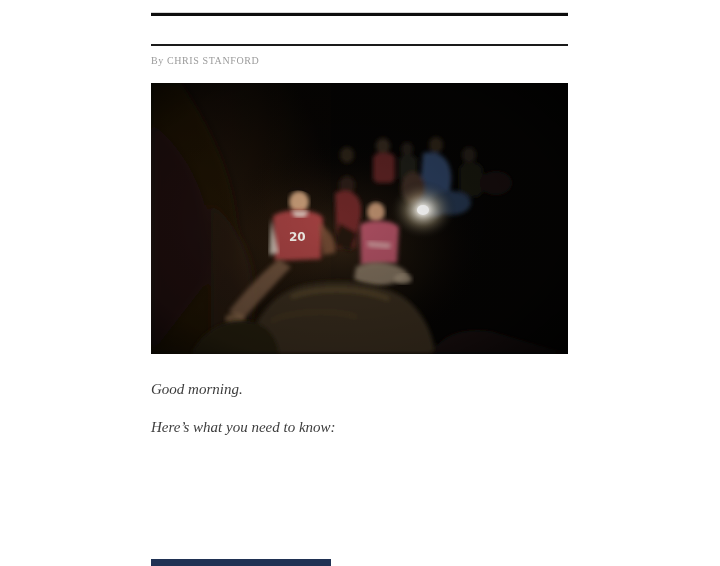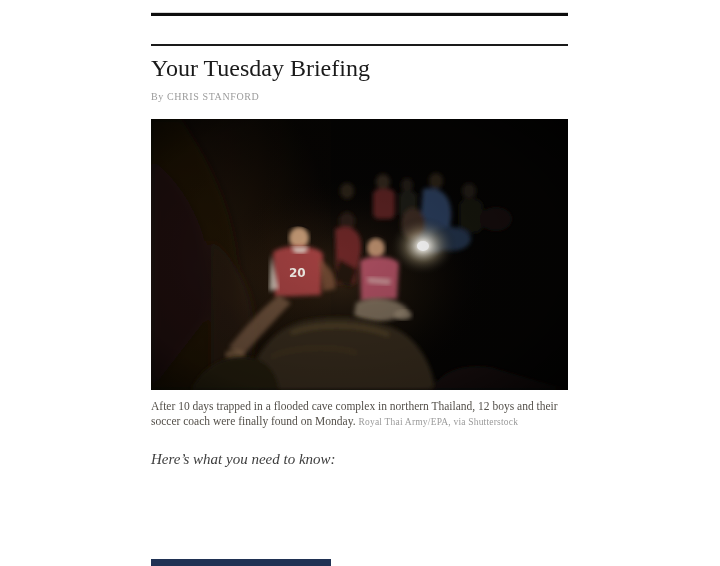--- a/index.html
+++ b/index.html
@@ -64,21 +64,20 @@
 <div class="page">
 
 
   <div class="rule-light"></div>
 
 
   <div class="rule-heavy"></div>
 
   <div class="rule-section"></div>
 
-  <h1 class="headline" style="margin:9px 0 0 0;">Your Tuesday Briefing</h1>
 
   <div class="byline"><span>By </span><span class="author">CHRIS STANFORD</span></div>
 
   <div class="photo-wrap">
     <svg width="417" height="271" viewBox="0 0 417 271" xmlns="http://www.w3.org/2000/svg">
       <defs>
         <radialGradient id="wallGlow" cx="0.28" cy="0.55" r="0.75">
           <stop offset="0%" stop-color="#2a1c0e"></stop>
           <stop offset="55%" stop-color="#180f07"></stop>
           <stop offset="100%" stop-color="#070503"></stop>
@@ -167,20 +166,20 @@
         <path d="M140,214 C165,204 210,204 238,216" stroke="#57462a" stroke-width="4" fill="none" opacity="0.8"></path>
         <path d="M120,238 C140,228 180,226 206,234" stroke="#493a22" stroke-width="3" fill="none" opacity="0.7"></path>
         <path d="M40,271 C50,250 70,236 96,238 C116,240 126,254 128,271 Z" fill="#241a10"></path>
         <path d="M280,271 C290,252 310,244 340,248 L417,271 Z" fill="#120d08"></path>
       </g>
 
       <rect x="0" y="0" width="417" height="271" fill="url(#vignette)"></rect>
     </svg>
   </div>
 
-  <div class="caption"><span>After 10 days trapped in a flooded cave complex in northern Thailand, 12 boys and their soccer coach were finally found on Monday.</span> <span class="credit">Royal Thai Army/EPA, via Shutterstock</span></div>
 
+  <div class="intro-line first">Good morning.</div>
 
   <div class="intro-line second">Here’s what you need to know:</div>
 
 </div>
 
 <div class="next-section-bar"></div>
 
 </body></html>

